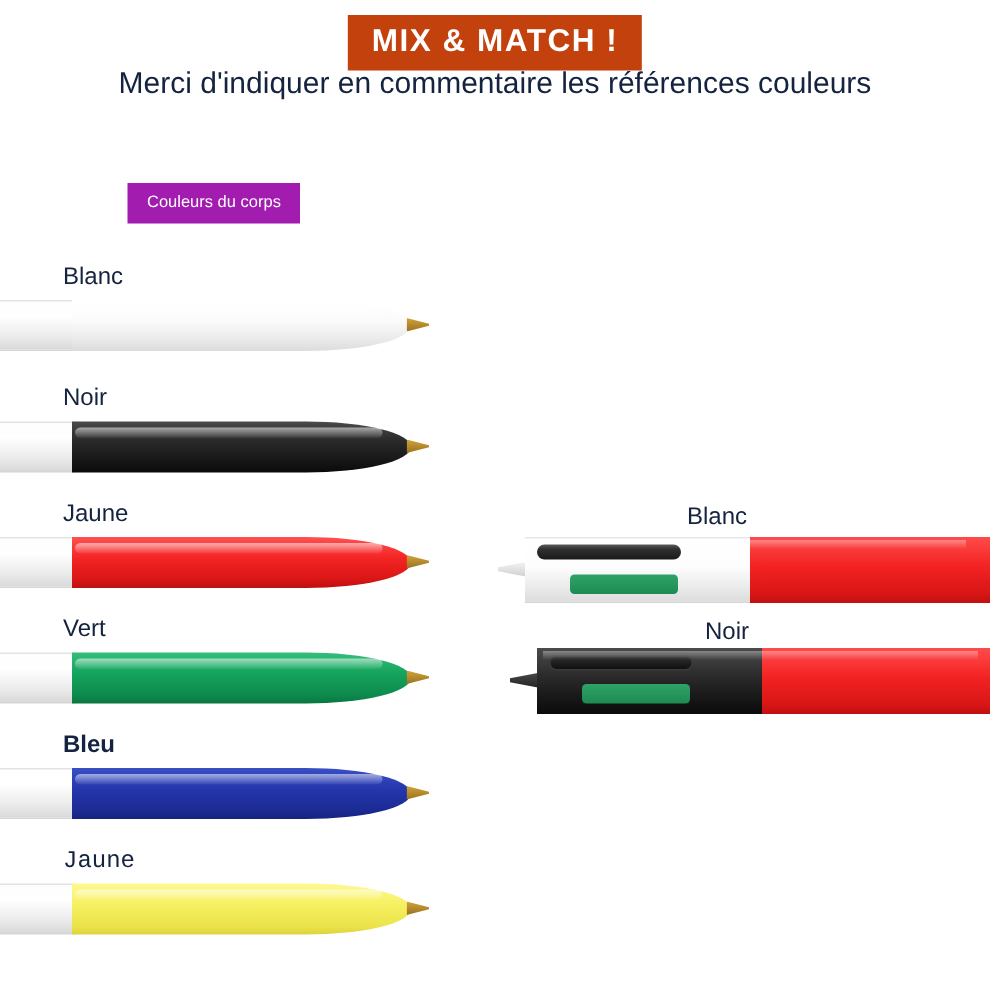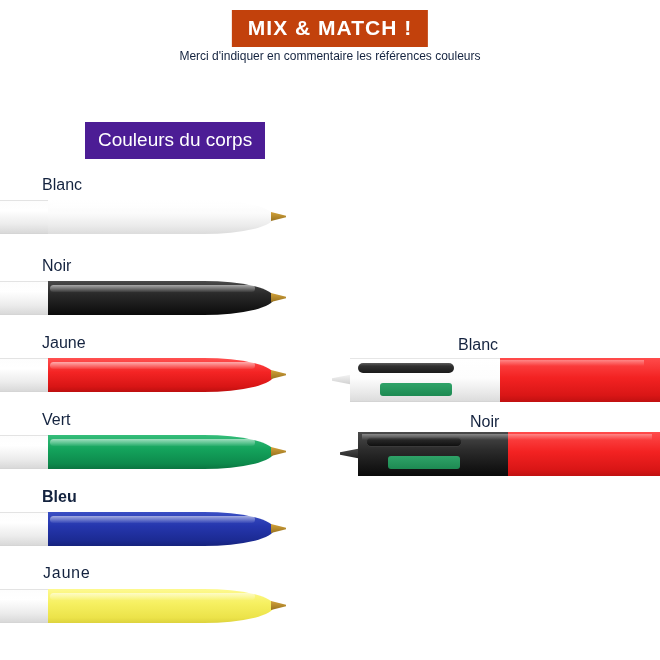--- a/index.html
+++ b/index.html
@@ -35,31 +35,31 @@
     letter-spacing: 1px;
     padding: 6px 16px 7px 16px;
     white-space: nowrap;
   }
   .subtitle {
     position: absolute;
     top: 44px;
     left: 0;
     width: 660px;
     text-align: center;
-    font-size: 12px;
+    font-size: 20px;
     line-height: 24px;
     color: #14233f;
   }
 
   
   .section-tag {
     position: absolute;
-    background: #4c1d95;
+    background: #a21caf;
     color: #ffffff;
-    font-size: 19px;
+    font-size: 11px;
     padding: 7px 13px 8px 13px;
     white-space: nowrap;
   }
   .tag-body { left: 85px; top: 122px; }
   .tag-head { left: 403px; top: 277px; }
 
   
   .color-name {
     position: absolute;
     font-size: 16px;

